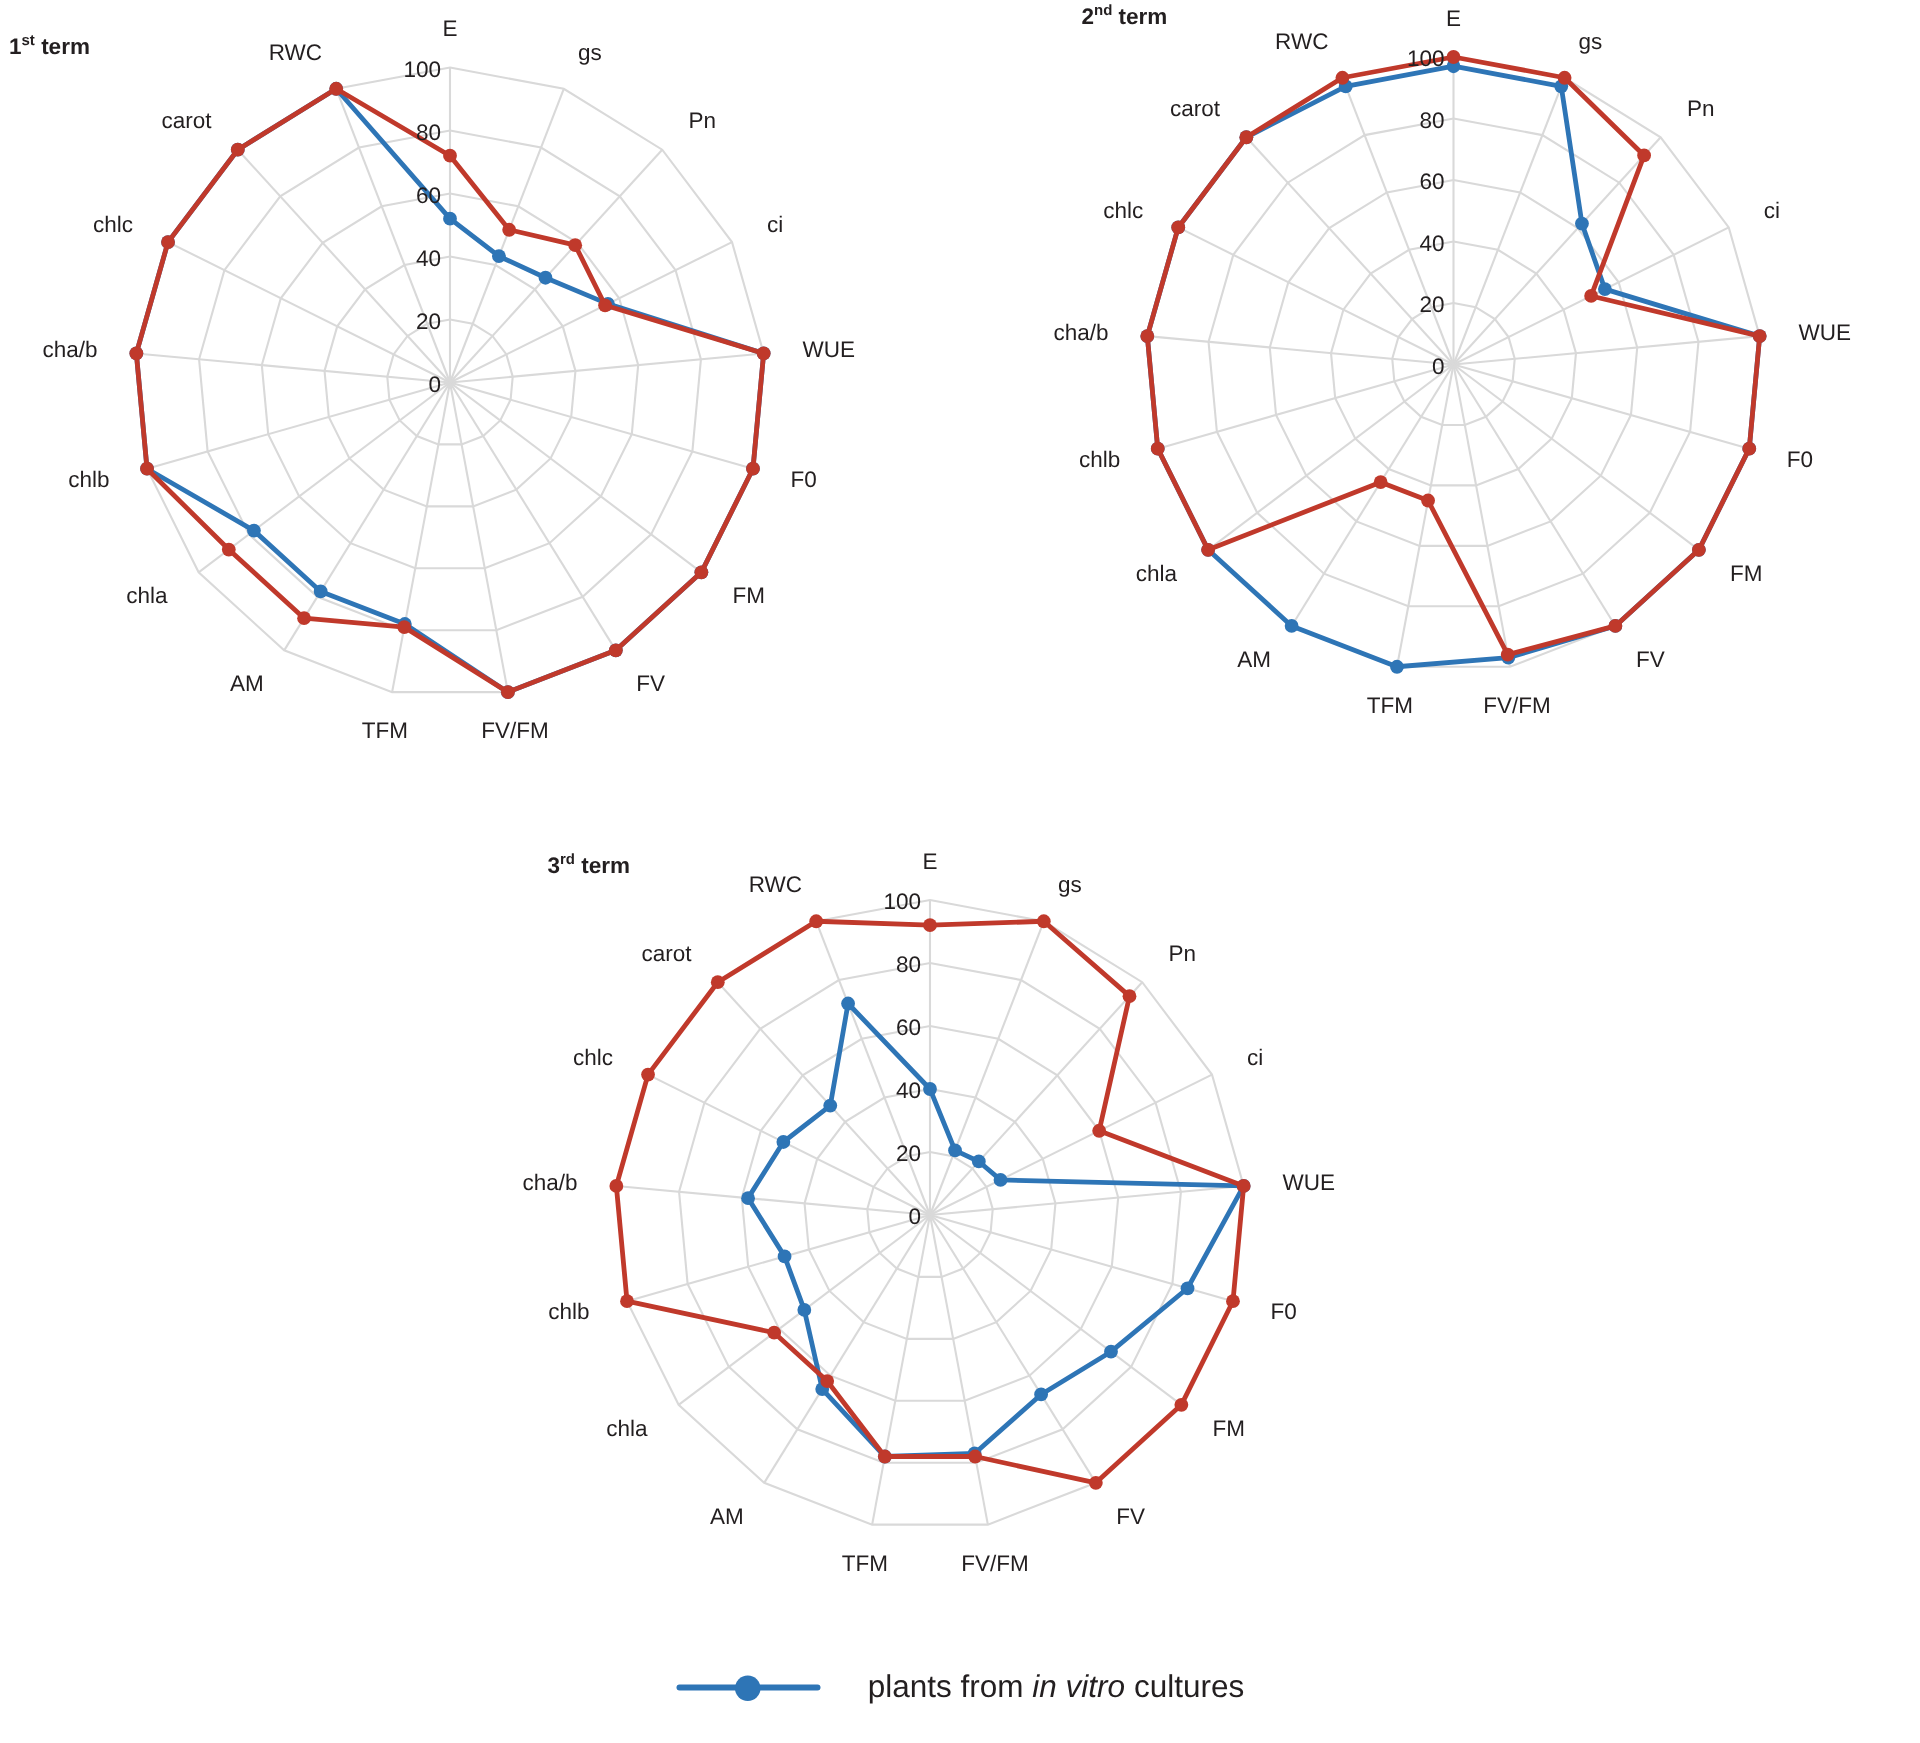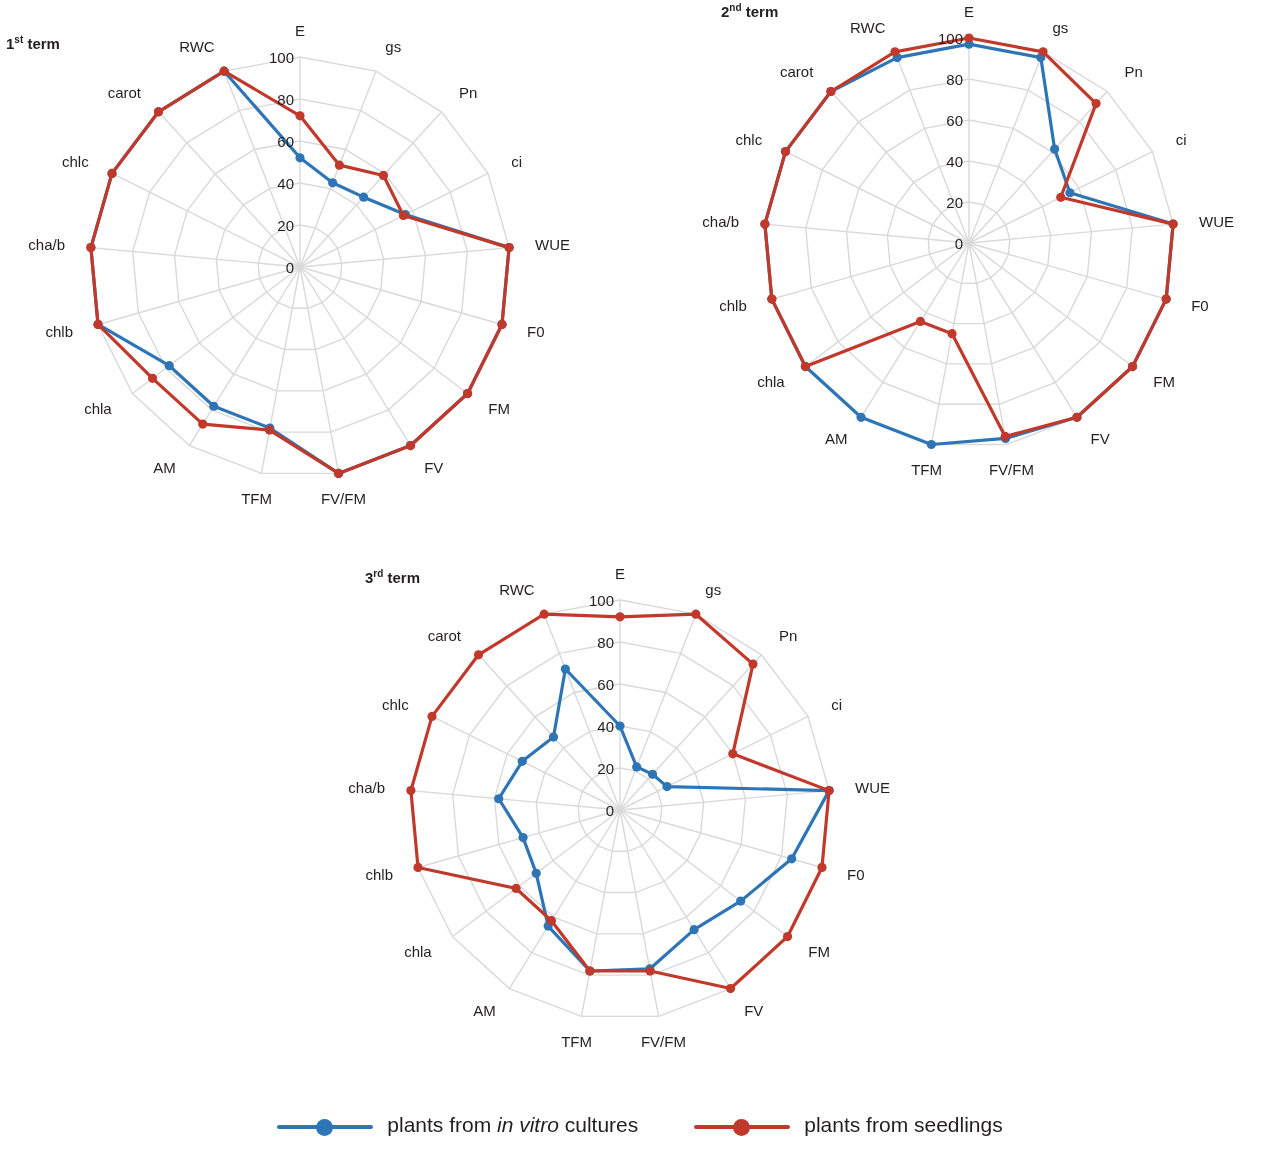--- a/index.html
+++ b/index.html
@@ -5,21 +5,21 @@
   html,body{margin:0;padding:0;}
   body{
     width:1280px;height:1162px;
     background:#ffffff;
     font-family:"Liberation Sans", sans-serif;
     color:#231f20;
     position:relative;
     overflow:hidden;
   }
   .panel{position:absolute;}
-  #panel-1{left:0px;top:12px;width:620px;height:530px;text-decoration:underline;}
+  #panel-1{left:0px;top:0px;width:620px;height:530px;text-decoration:underline;}
   #panel-2{left:669px;top:0px;width:620px;height:530px;}
   #panel-3{left:310px;top:540px;width:620px;height:540px;}
 
   .panel-title{
     position:absolute;
     font-size:15px;
     font-weight:bold;
     letter-spacing:0px;
     white-space:nowrap;
   }
@@ -49,21 +49,21 @@
     position:absolute;
     left:0;top:1090px;width:1280px;height:70px;
   }
   .legend-row{
     display:flex;
     align-items:center;
     justify-content:center;
     gap:56px;
     height:70px;
   }
-  .legend-item{display:flex;align-items:flex-end;gap:14px;}
+  .legend-item{display:flex;align-items:center;gap:32px;}
   .legend-swatch{position:relative;width:96px;height:20px;}
   .legend-swatch .bar{
     position:absolute;left:0;top:8px;width:96px;height:4px;border-radius:2px;
   }
   .legend-swatch .dot{
     position:absolute;left:39px;top:2px;width:17px;height:17px;border-radius:50%;
   }
   .legend-text{
     font-size:21px;
     color:#231f20;
@@ -345,23 +345,14 @@
   <div class="legend-row">
     <div class="legend-item">
       <div class="legend-swatch">
         <div class="bar" id="lg-bar-0" style="background: rgb(46, 117, 182);"></div>
           <div class="dot" id="lg-dot-0" style="background: rgb(46, 117, 182);"></div>
       </div>
       <div class="legend-text">
         <span>plants from </span><i>in vitro</i><span> cultures</span>
       </div>
     </div>
-    <div class="legend-item">
-      <div class="legend-swatch">
-        <div class="bar" id="lg-bar-1" style="background: rgb(192, 57, 43);"></div>
-          <div class="dot" id="lg-dot-1" style="background: rgb(192, 57, 43);"></div>
-      </div>
-      <div class="legend-text">
-        <span>plants from seedlings</span><i></i><span></span>
-      </div>
-    </div>
   </div>
 </div>
 
 </body></html>

